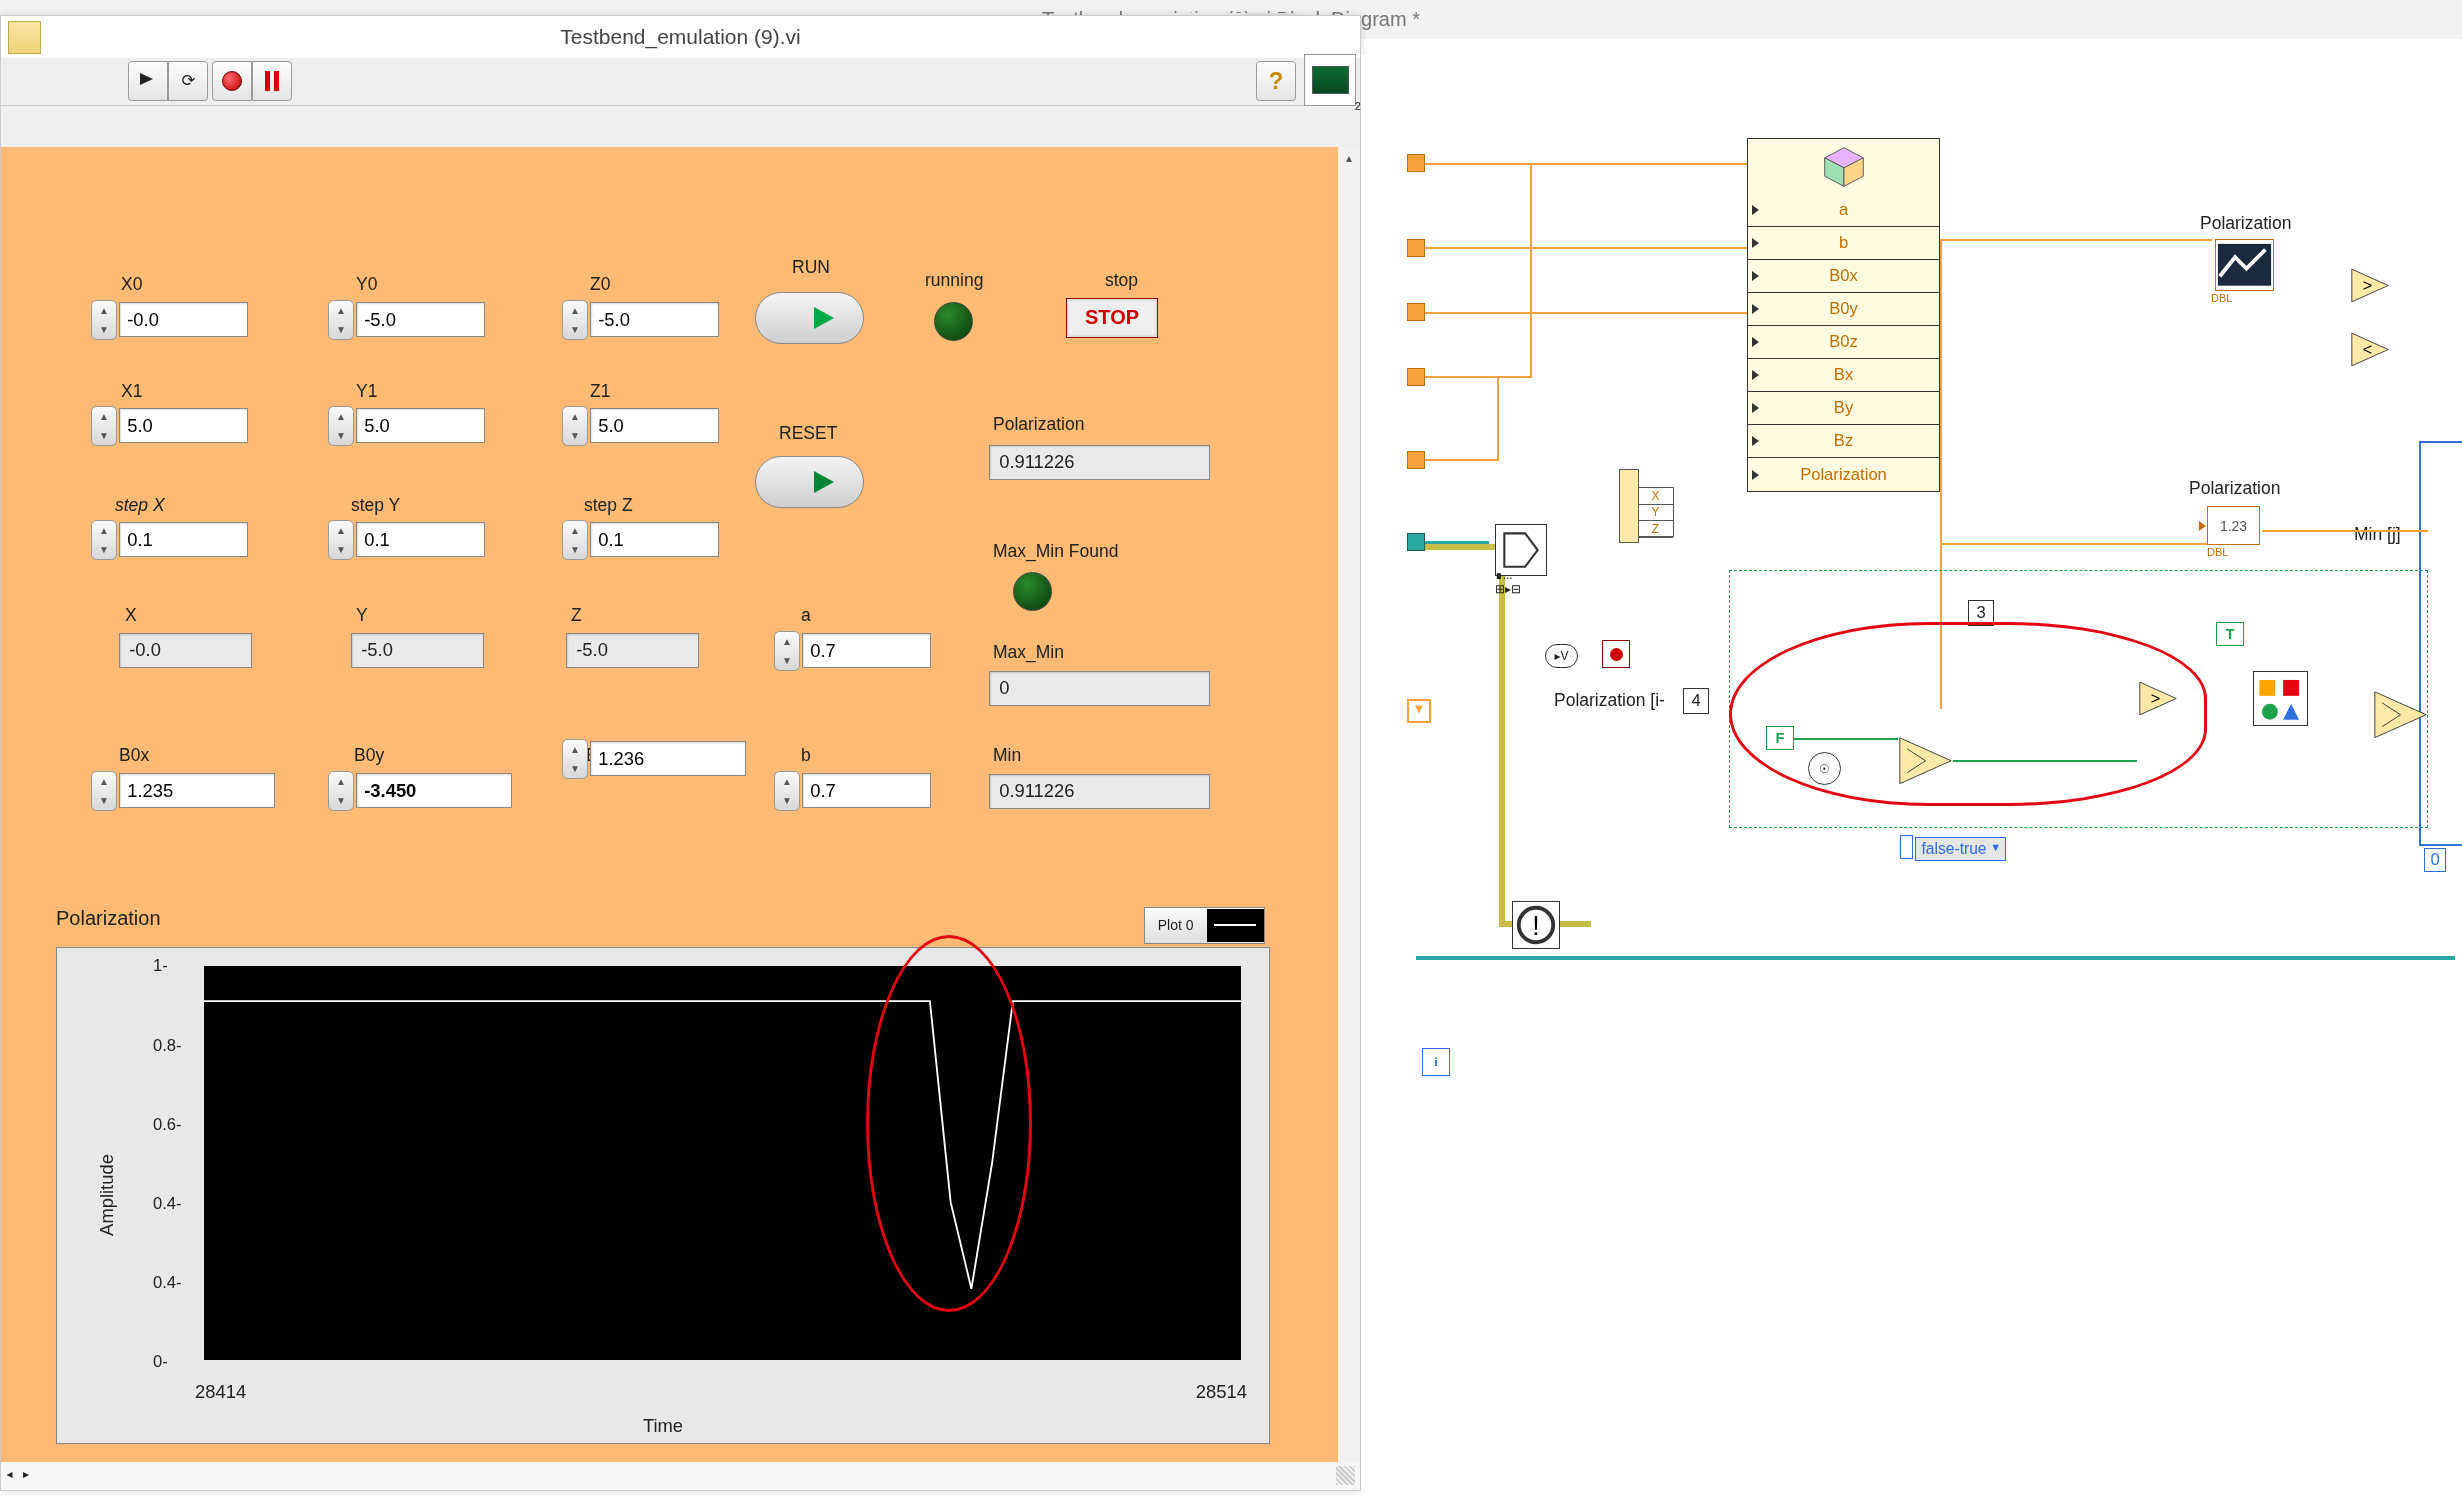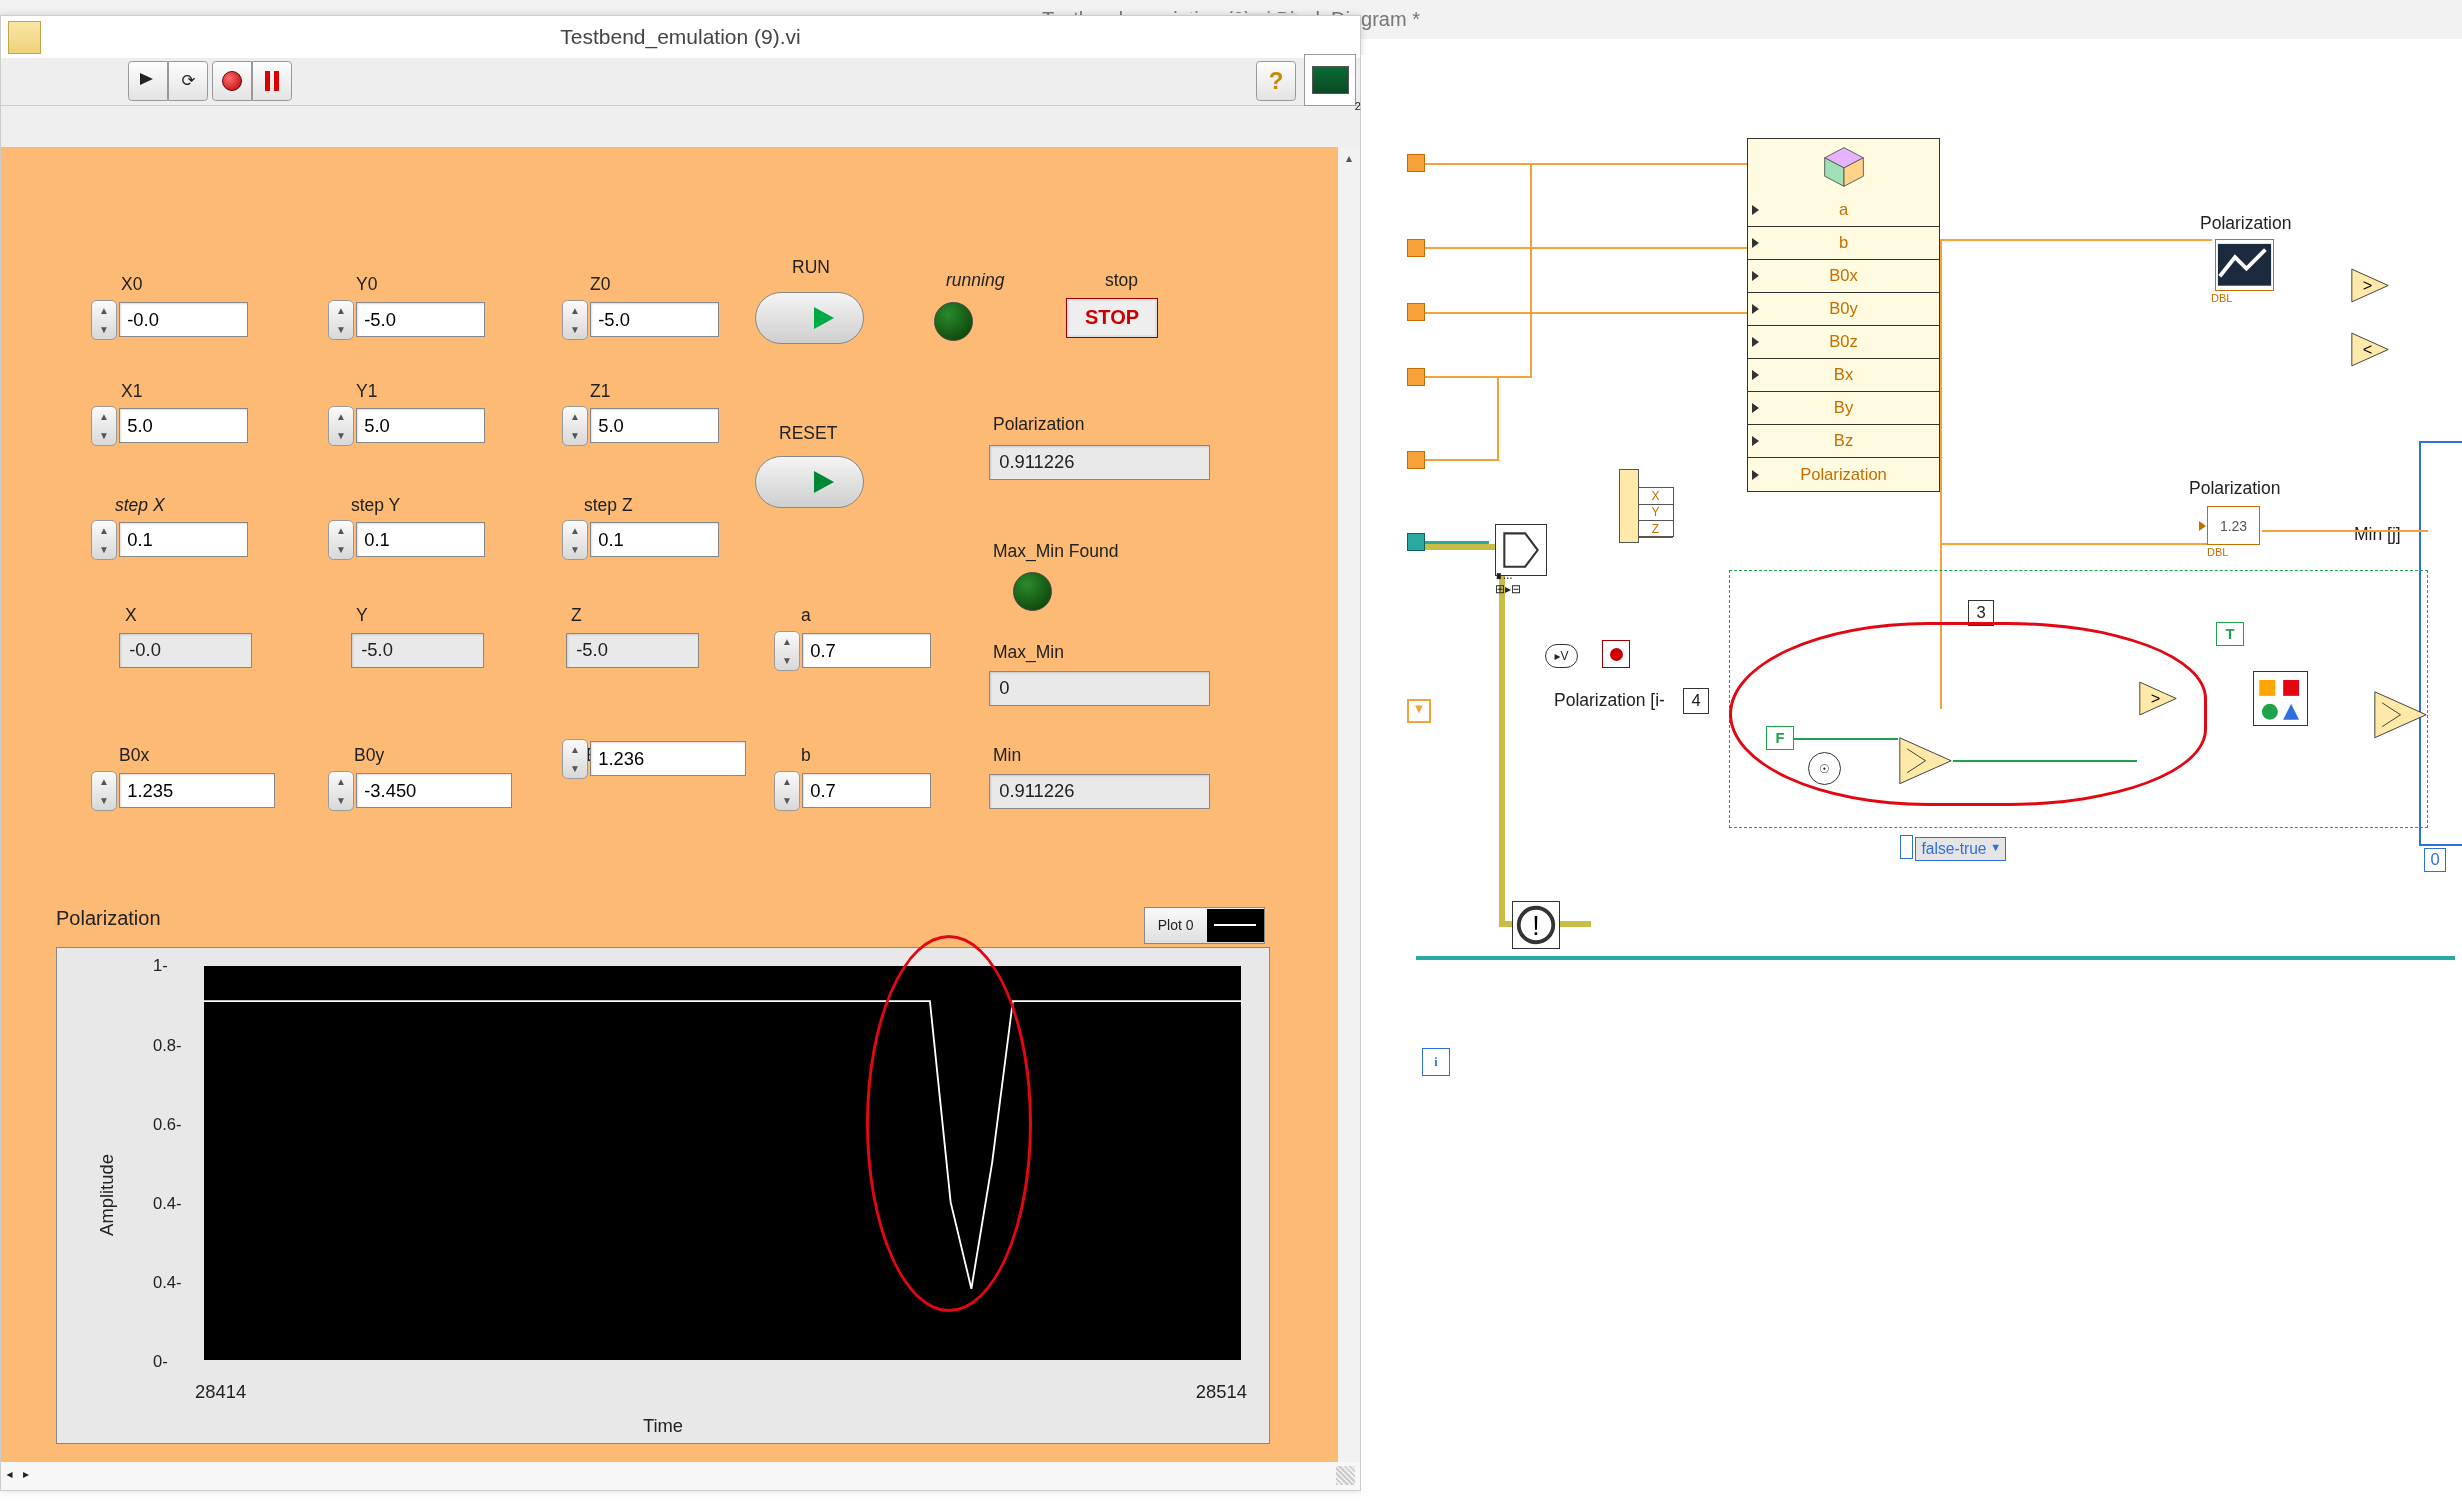--- a/index.html
+++ b/index.html
@@ -266,21 +266,21 @@
           <div class="dn"></div>
         </div>
       <input class="num-field" style="width: 156px;" value="1.235">
     </div>
     <span class="ctrl-label" style="left:353px; top:598px;">B0y</span>
     <div class="num-ctrl" style="left:327px; top:624px;">
       <div class="spin">
           <div class="up"></div>
           <div class="dn"></div>
         </div>
-      <input class="num-field" style="width: 156px;" value="-3.450">
+      <input class="num-field" style="width: 156px; font-weight: bold;" value="-3.450">
     </div>
     <span class="ctrl-label" style="left:585px; top:598px;">B0z</span>
     <div class="num-ctrl" style="left:561px; top:592px;">
       <div class="spin">
           <div class="up"></div>
           <div class="dn"></div>
         </div>
       <input class="num-field" style="width: 156px;" value="1.236">
     </div>
     <span class="ctrl-label" style="left:800px; top:598px;">b</span>
@@ -294,21 +294,21 @@
 
     <span class="ctrl-label" style="left:791px; top:110px;">RUN</span>
     <div class="oval-btn" style="left:754px; top:145px;">
         <span class="led-tri"></span>
       </div>
     <span class="ctrl-label" style="left:778px; top:276px;">RESET</span>
     <div class="oval-btn reset" style="left:754px; top:309px;">
         <span class="led-tri"></span>
       </div>
 
-    <span class="ctrl-label" style="left:945px; top:123px;font-style:italic;">running</span>
+    <span class="ctrl-label" style="left:924px; top:123px;">running</span>
     <div class="round-led" style="left:933px; top:155px;"></div>
 
     <span class="ctrl-label" style="left:1104px; top:123px;">stop</span>
     <div class="stop-btn" style="left:1065px; top:151px;">
         <span>STOP</span>
       </div>
 
     <span class="ctrl-label" style="left:992px; top:267px;">Polarization</span>
     <div class="num-ind" style="left:988px; top:298px; width:221px;">0.911226</div>
 

